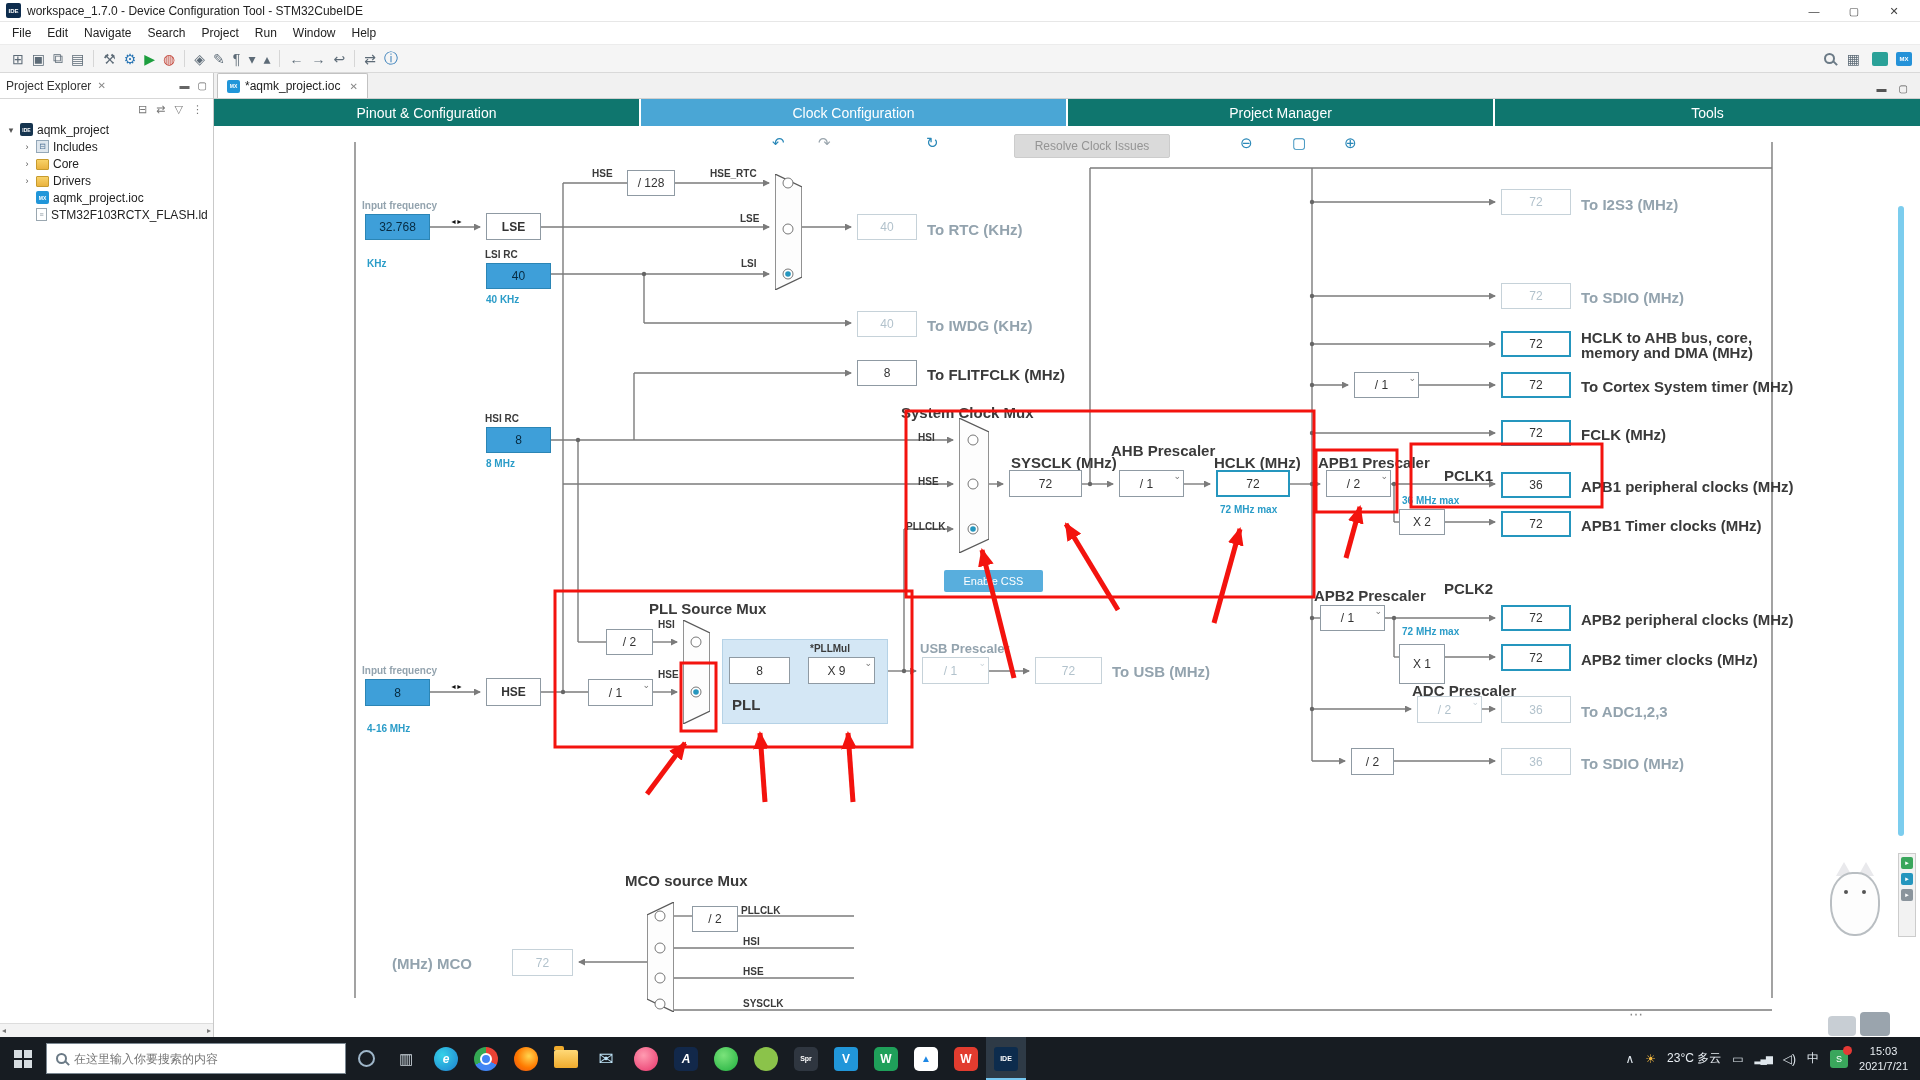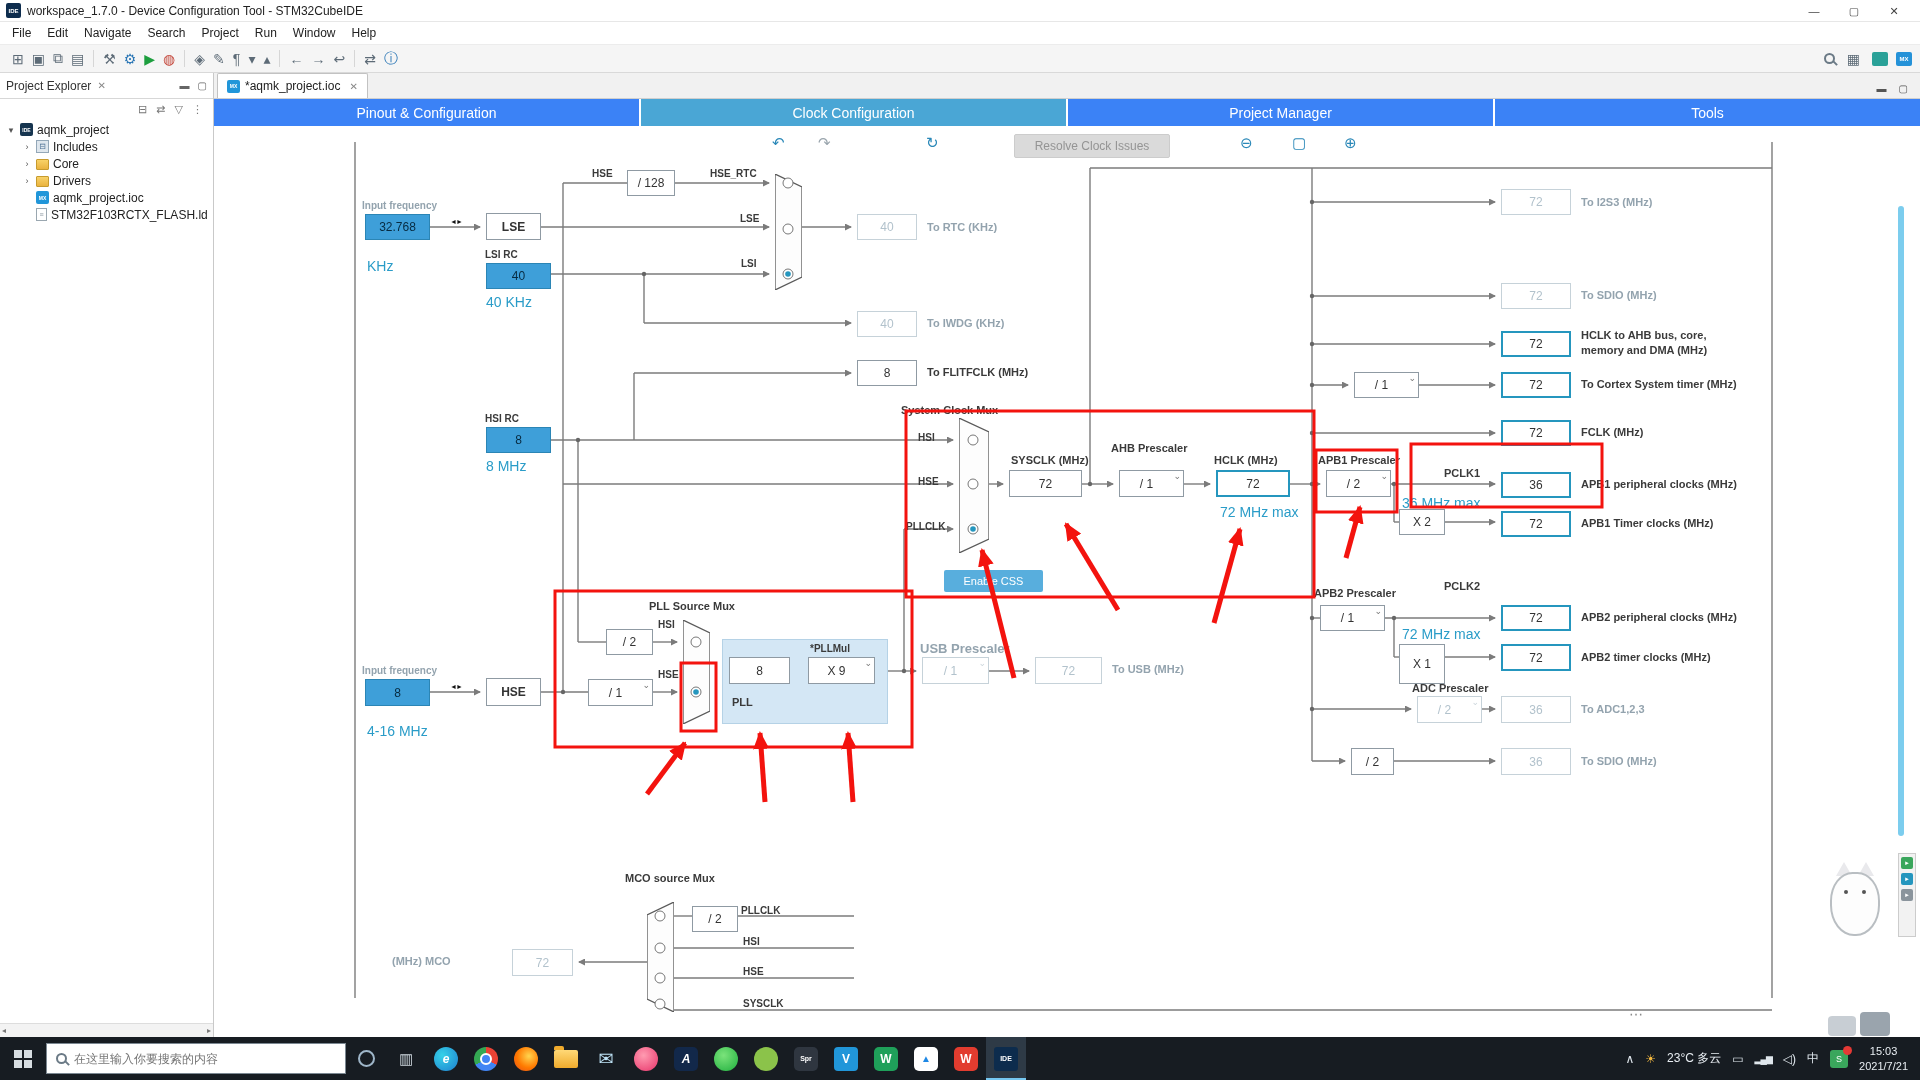--- a/index.html
+++ b/index.html
@@ -44,29 +44,29 @@
 .ic-mx{background:#2196d9;color:#fff;font-size:5px;font-weight:bold;border-radius:2px}
 .ic-file{width:11px;height:13px;background:#fff;border:1px solid #9aa7b0;font-size:7px;color:#8b98a1}
 .exp-scroll{height:14px;border-top:1px solid #ddd;background:#f3f3f3;display:flex;align-items:center;justify-content:space-between;font-size:8px;color:#777;padding:0 2px}
 
 .editor{flex:1;display:flex;flex-direction:column;position:relative;min-width:0}
 .tabstrip{height:26px;background:#f1f1f1;border-bottom:1px solid #cfcfcf;display:flex;align-items:flex-end}
 .file-tab{height:25px;background:#fff;border:1px solid #c2c2c2;border-bottom:none;border-radius:2px 2px 0 0;display:flex;align-items:center;gap:5px;padding:0 9px;font-size:12px;margin-left:3px;color:#222}
 .tab-close{color:#888;font-size:10px;margin-left:4px}
 .editor-chrome{margin-left:auto;display:flex;gap:12px;padding:0 12px 4px;color:#555;font-size:10px}
 .configtabs{height:27px;display:flex}
-.ctab{flex:1;background:#3b82f6;color:#fff;display:flex;align-items:center;justify-content:center;font-size:14px;border-right:2px solid #fff}
+.ctab{flex:1;background:#0f766e;color:#fff;display:flex;align-items:center;justify-content:center;font-size:14px;border-right:2px solid #fff}
 .ctab:last-child{border-right:none}
 .ctab.active{background:#4aa6d5}
 .canvas{flex:1;position:relative;background:#fff;overflow:hidden;font-size:11px}
 .canvas svg{position:absolute;left:0;top:0;pointer-events:none}
 
-.lbl{position:absolute;font-weight:bold;color:#3a3a3a;font-size:11px;white-space:nowrap}
+.lbl{position:absolute;font-weight:bold;color:#3a3a3a;font-size:15px;white-space:nowrap}
 .lbl.dim{color:#93a3ae}
-.blbl{position:absolute;color:#2a9cc8;font-size:14px;font-weight:normal;white-space:nowrap}
+.blbl{position:absolute;color:#2a9cc8;font-size:10px;font-weight:bold;white-space:nowrap}
 .vb{position:absolute;border:1px solid #8f9aa3;background:#fff;display:flex;align-items:center;justify-content:center;font-size:12px;color:#333}
 .vb.on{border:2px solid #2596be}
 .vb.dim{border:1px solid #c6d2d9;color:#b2c2cc}
 .fill{position:absolute;background:#3e9fd9;border:1px solid #2b85b5;color:#072a40;display:flex;align-items:center;justify-content:center;font-size:12px}
 .dd{position:absolute;border:1px solid #8f9aa3;background:#fff;display:flex;align-items:center;justify-content:center;font-size:12px;color:#333;padding-right:10px}
 .dd::after{content:"⌄";position:absolute;right:2px;top:0;font-size:9px;color:#777}
 .dd.dim{border-color:#c6d2d9;color:#b2c2cc}
 .dd.dim::after{color:#ccd6dc}
 .cssbtn{position:absolute;background:#58aedd;color:#fff;display:flex;align-items:center;justify-content:center;font-size:11px;border-radius:2px}
 .pllblock{position:absolute;background:#d4e7f5;border:1px solid #b5d2e6}

